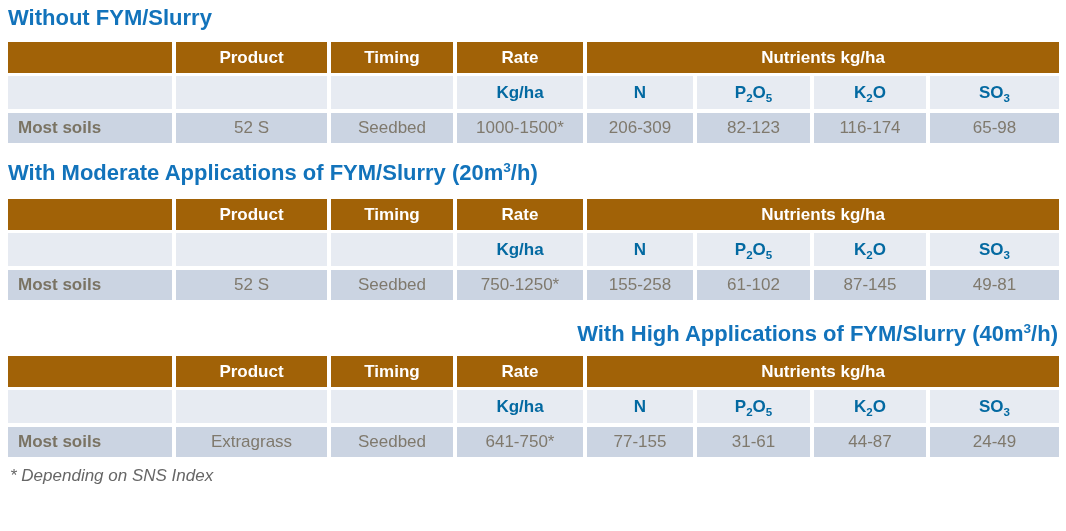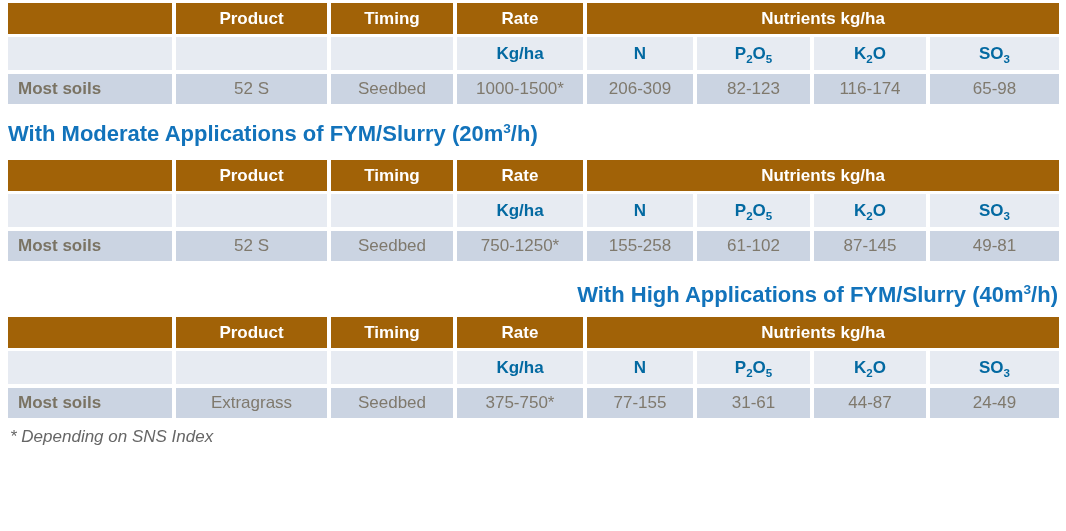--- a/index.html
+++ b/index.html
@@ -80,20 +80,21 @@
     color: #666666;
     padding-left: 2px;
   }
 </style>
 </head>
 <body>
 
 <div class="page">
 
   <section>
+    <h2 class="sec-title" id="title-1">Without FYM/Slurry</h2>
     <table class="ntable">
       <colgroup>
         <col style="width:168px">
           <col style="width:155px">
           <col style="width:126px">
           <col style="width:130px">
         <col style="width:110px">
           <col style="width:117px">
           <col style="width:116px">
           <col style="width:129px">
@@ -203,21 +204,21 @@
         <td>Kg/ha</td>
         <td>N</td>
         <td>P<sub>2</sub>O<sub>5</sub></td>
         <td>K<sub>2</sub>O</td>
         <td>SO<sub>3</sub></td>
       </tr>
       <tr class="data">
         <td class="rowlabel">Most soils</td>
         <td>Extragrass</td>
         <td>Seedbed</td>
-        <td>375-750*</td>
+        <td>641-750*</td>
         <td>77-155</td>
         <td>31-61</td>
         <td>44-87</td>
         <td>24-49</td>
       </tr>
     </tbody>
       </table>
   </section>
 
   <div class="footnote">* Depending on SNS Index</div>

